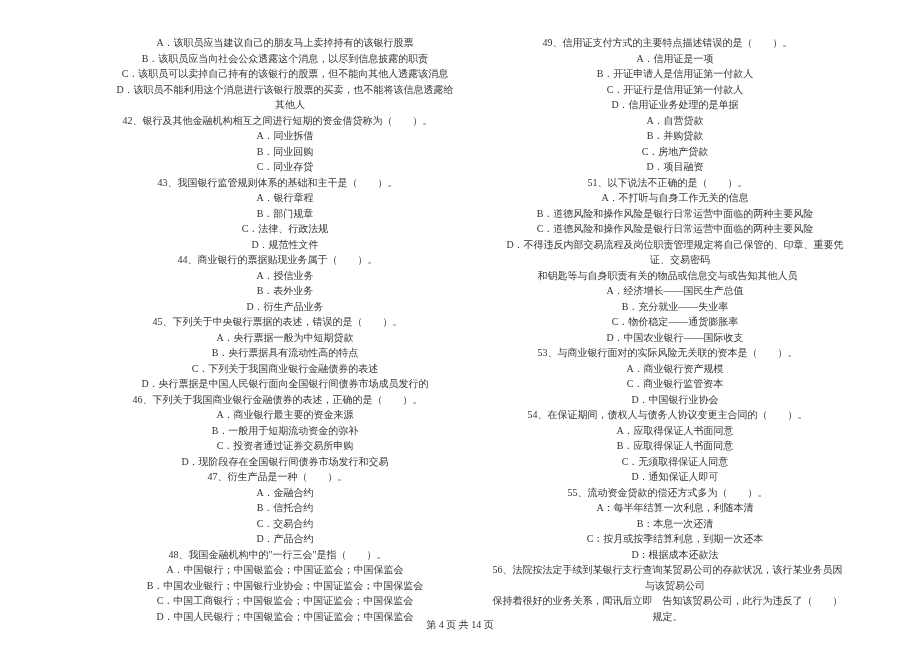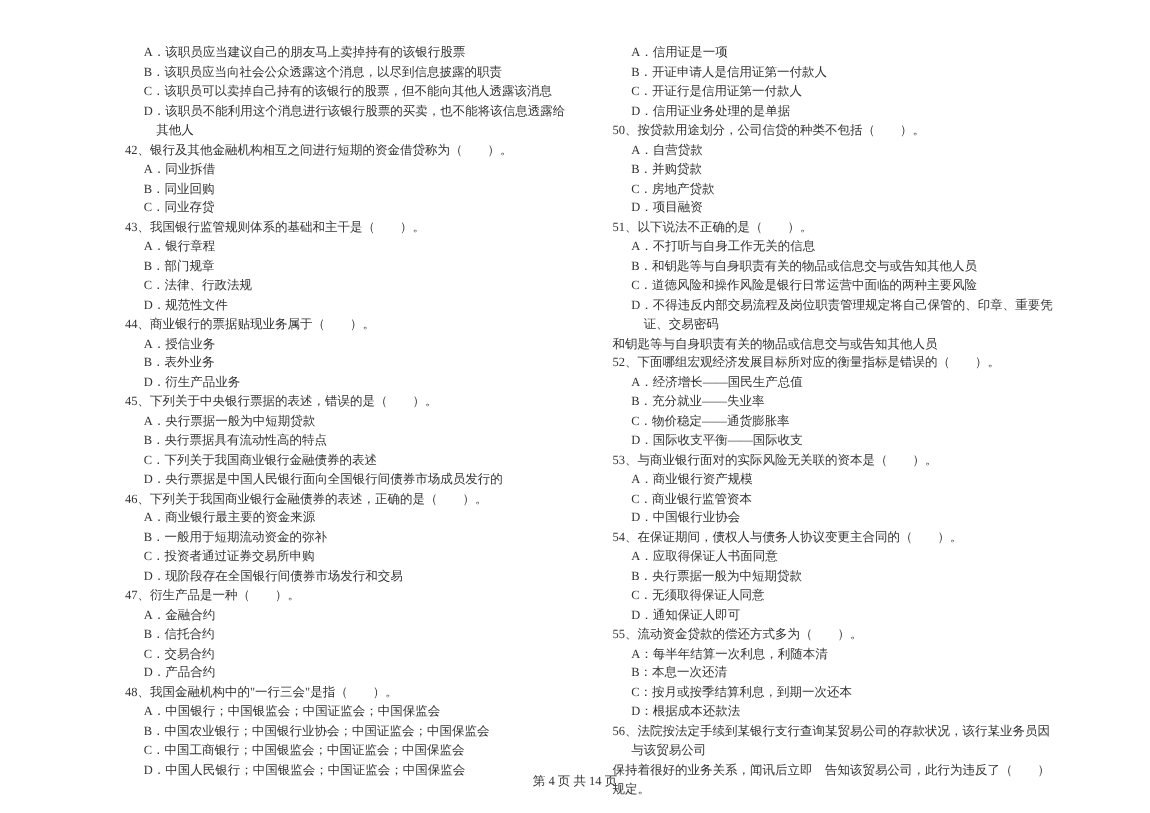--- a/index.html
+++ b/index.html
@@ -14,20 +14,21 @@
       font-family: "SimSun", "宋体", serif;
       font-size: 10px;
       color: #333;
       padding: 35px 75px 20px 100px;
       position: relative;
     }
     .columns {
       display: flex;
       gap: 35px;
       height: 580px;
+      text-align: center;
     }
     .col {
       flex: 1;
       line-height: 1.55;
     }
     .q-text {
       text-indent: -1.5em;
       padding-left: 1.5em;
     }
     .opt {
@@ -91,52 +92,51 @@
     <div class="opt">D．产品合约</div>
 
     <div class="q-text">48、我国金融机构中的"一行三会"是指（　　）。</div>
     <div class="opt">A．中国银行；中国银监会；中国证监会；中国保监会</div>
     <div class="opt">B．中国农业银行；中国银行业协会；中国证监会；中国保监会</div>
     <div class="opt">C．中国工商银行；中国银监会；中国证监会；中国保监会</div>
     <div class="opt">D．中国人民银行；中国银监会；中国证监会；中国保监会</div>
   </div>
 
   <div class="col">
+    <div class="q-text">49、信用证支付方式的主要特点描述错误的是（　　）。</div>
     <div class="opt">A．信用证是一项</div>
     <div class="opt">B．开证申请人是信用证第一付款人</div>
     <div class="opt">C．开证行是信用证第一付款人</div>
     <div class="opt">D．信用证业务处理的是单据</div>
 
-    <div class="q-text">50、按贷款用途划分，公司信贷的种类不包括（　　）。</div>
     <div class="opt">A．自营贷款</div>
     <div class="opt">B．并购贷款</div>
     <div class="opt">C．房地产贷款</div>
     <div class="opt">D．项目融资</div>
 
     <div class="q-text">51、以下说法不正确的是（　　）。</div>
     <div class="opt">A．不打听与自身工作无关的信息</div>
-    <div class="opt">B．和钥匙等与自身职责有关的物品或信息交与或告知其他人员</div>
+    <div class="opt">B．道德风险和操作风险是银行日常运营中面临的两种主要风险</div>
     <div class="opt">C．道德风险和操作风险是银行日常运营中面临的两种主要风险</div>
     <div class="opt">D．不得违反内部交易流程及岗位职责管理规定将自己保管的、印章、重要凭证、交易密码</div>
     <div class="q-continue">和钥匙等与自身职责有关的物品或信息交与或告知其他人员</div>
 
-    <div class="q-text">52、下面哪组宏观经济发展目标所对应的衡量指标是错误的（　　）。</div>
     <div class="opt">A．经济增长——国民生产总值</div>
     <div class="opt">B．充分就业——失业率</div>
     <div class="opt">C．物价稳定——通货膨胀率</div>
-    <div class="opt">D．国际收支平衡——国际收支</div>
+    <div class="opt">D．中国农业银行——国际收支</div>
 
     <div class="q-text">53、与商业银行面对的实际风险无关联的资本是（　　）。</div>
     <div class="opt">A．商业银行资产规模</div>
     <div class="opt">C．商业银行监管资本</div>
     <div class="opt">D．中国银行业协会</div>
 
     <div class="q-text">54、在保证期间，债权人与债务人协议变更主合同的（　　）。</div>
     <div class="opt">A．应取得保证人书面同意</div>
-    <div class="opt">B．央行票据一般为中短期贷款</div>
+    <div class="opt">B．应取得保证人书面同意</div>
     <div class="opt">C．无须取得保证人同意</div>
     <div class="opt">D．通知保证人即可</div>
 
     <div class="q-text">55、流动资金贷款的偿还方式多为（　　）。</div>
     <div class="opt">A：每半年结算一次利息，利随本清</div>
     <div class="opt">B：本息一次还清</div>
     <div class="opt">C：按月或按季结算利息，到期一次还本</div>
     <div class="opt">D：根据成本还款法</div>
 
     <div class="q-text">56、法院按法定手续到某银行支行查询某贸易公司的存款状况，该行某业务员因与该贸易公司</div>

